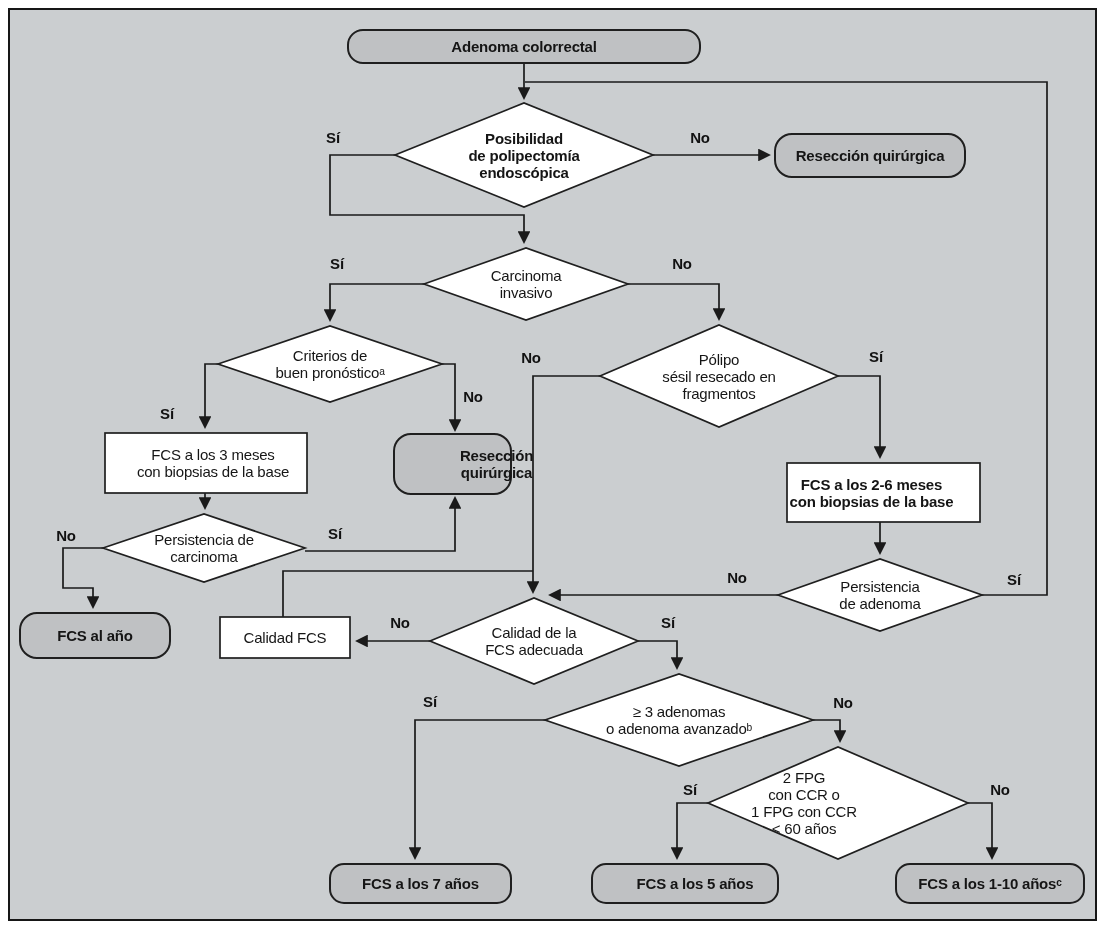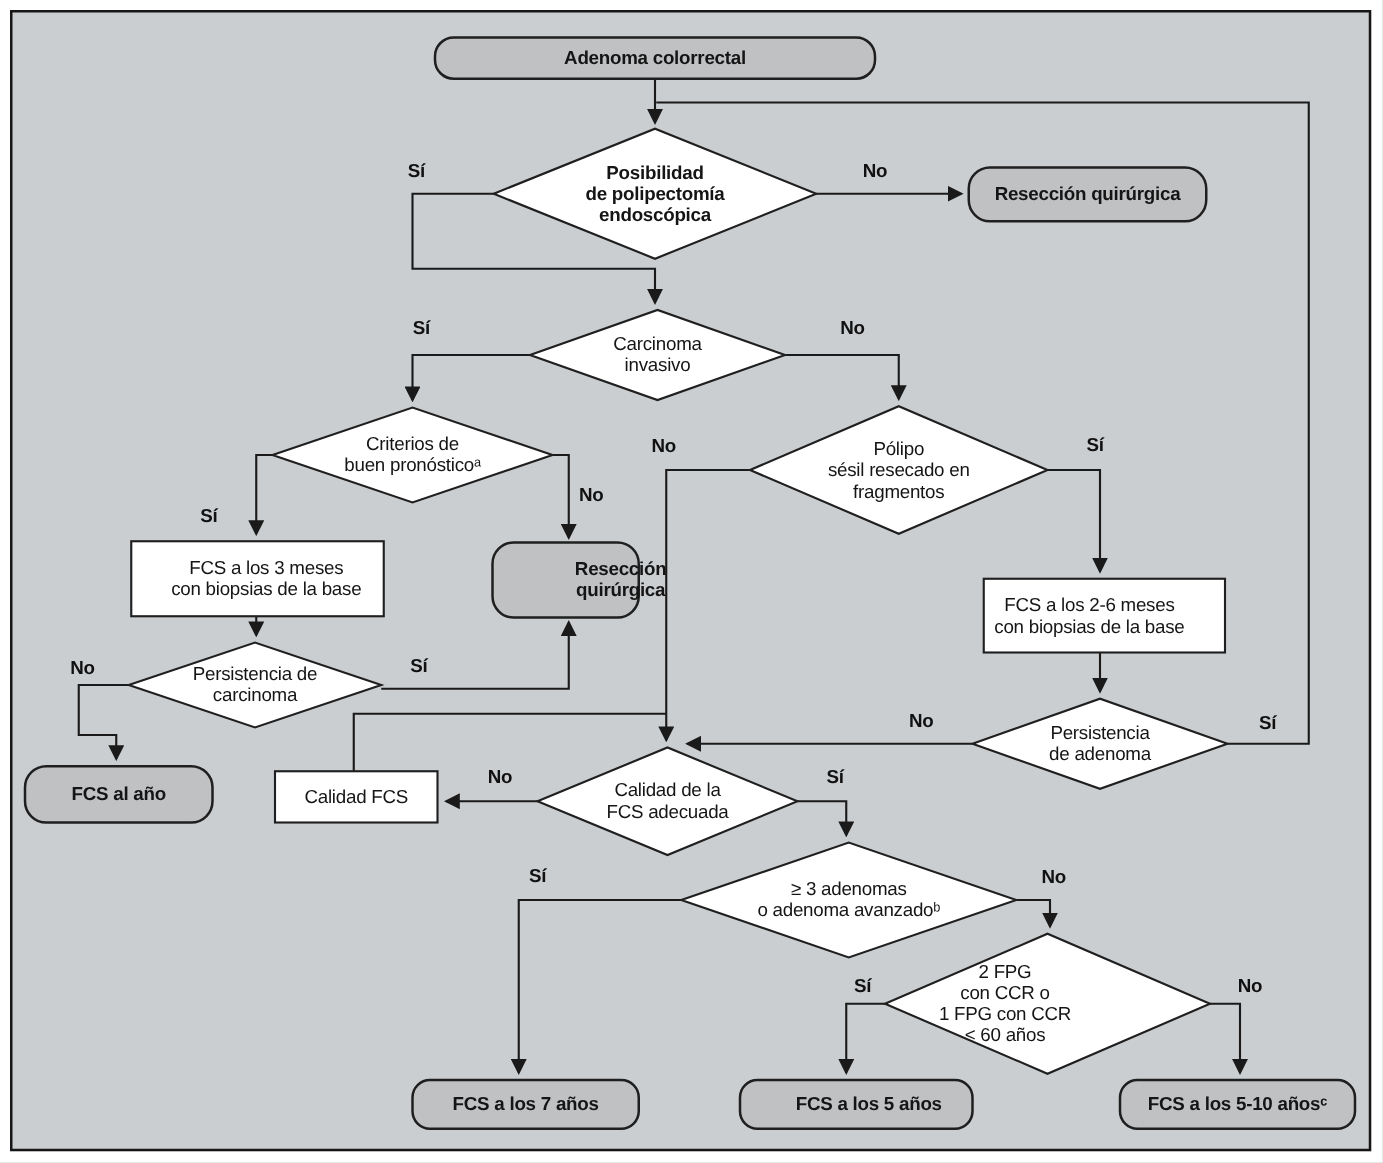--- a/index.html
+++ b/index.html
@@ -97,39 +97,39 @@
 invasivo</div>
 <div class="node" style="left:230px;top:334px;width:200px;height:60px;">Criterios de
 buen pronósticoᵃ</div>
 <div class="node" style="left:619px;top:336px;width:200px;height:80px;">Pólipo
 sésil resecado en
 fragmentos</div>
 <div class="node" style="left:105px;top:433px;width:216px;height:60px;">FCS a los 3 meses
 con biopsias de la base</div>
 <div class="node gray" style="left:390px;top:436px;width:117px;height:56px;margin-left:48px;">Resección
 quirúrgica</div>
-<div class="node" style="left:787px;top:463px;width:169px;height:59px;">FCS a los 2-6 meses
+<div class="node" style="left:787px;top:463px;width:169px;height:59px;font-weight:bold;">FCS a los 2-6 meses
 con biopsias de la base</div>
 <div class="node" style="left:104px;top:518px;width:200px;height:60px;">Persistencia de
 carcinoma</div>
 <div class="node" style="left:780px;top:565px;width:200px;height:60px;">Persistencia
 de adenoma</div>
 <div class="node gray" style="left:20px;top:613px;width:150px;height:45px;border-radius:17px;">FCS al año</div>
 <div class="node" style="left:220px;top:617px;width:130px;height:41px;">Calidad FCS</div>
 <div class="node" style="left:434px;top:611px;width:200px;height:60px;">Calidad de la
 FCS adecuada</div>
 <div class="node" style="left:579px;top:690px;width:200px;height:60px;">≥ 3 adenomas
 o adenoma avanzadoᵇ</div>
 <div class="node" style="left:704px;top:767px;width:200px;height:72px;">2 FPG
 con CCR o
 1 FPG con CCR
 &lt; 60 años</div>
 <div class="node gray" style="left:330px;top:864px;width:181px;height:38px;">FCS a los 7 años</div>
 <div class="node gray" style="left:592px;top:864px;width:206px;height:38px;">FCS a los 5 años</div>
-<div class="node gray" style="left:896px;top:864px;width:188px;height:38px;">FCS a los 5-10 añosᶜ</div>
+<div class="node gray" style="left:896px;top:864px;width:188px;height:38px;">FCS a los 1-10 añosᶜ</div>
 
 <div class="edge-label" style="left:333px;top:137px;">Sí</div>
 <div class="edge-label" style="left:700px;top:137px;">No</div>
 <div class="edge-label" style="left:337px;top:263px;">Sí</div>
 <div class="edge-label" style="left:682px;top:263px;">No</div>
 <div class="edge-label" style="left:167px;top:413px;">Sí</div>
 <div class="edge-label" style="left:473px;top:396px;">No</div>
 <div class="edge-label" style="left:876px;top:356px;">Sí</div>
 <div class="edge-label" style="left:531px;top:357px;">No</div>
 <div class="edge-label" style="left:66px;top:535px;">No</div>

